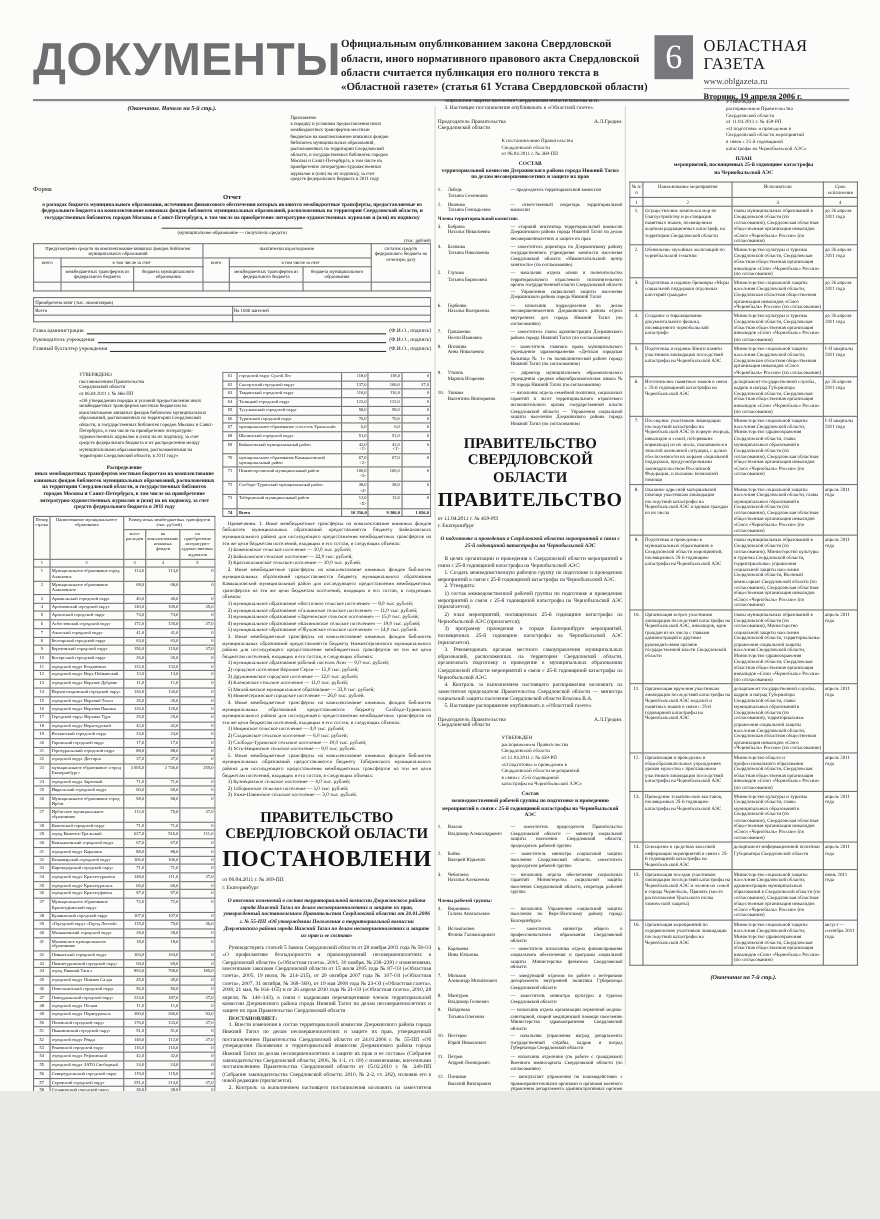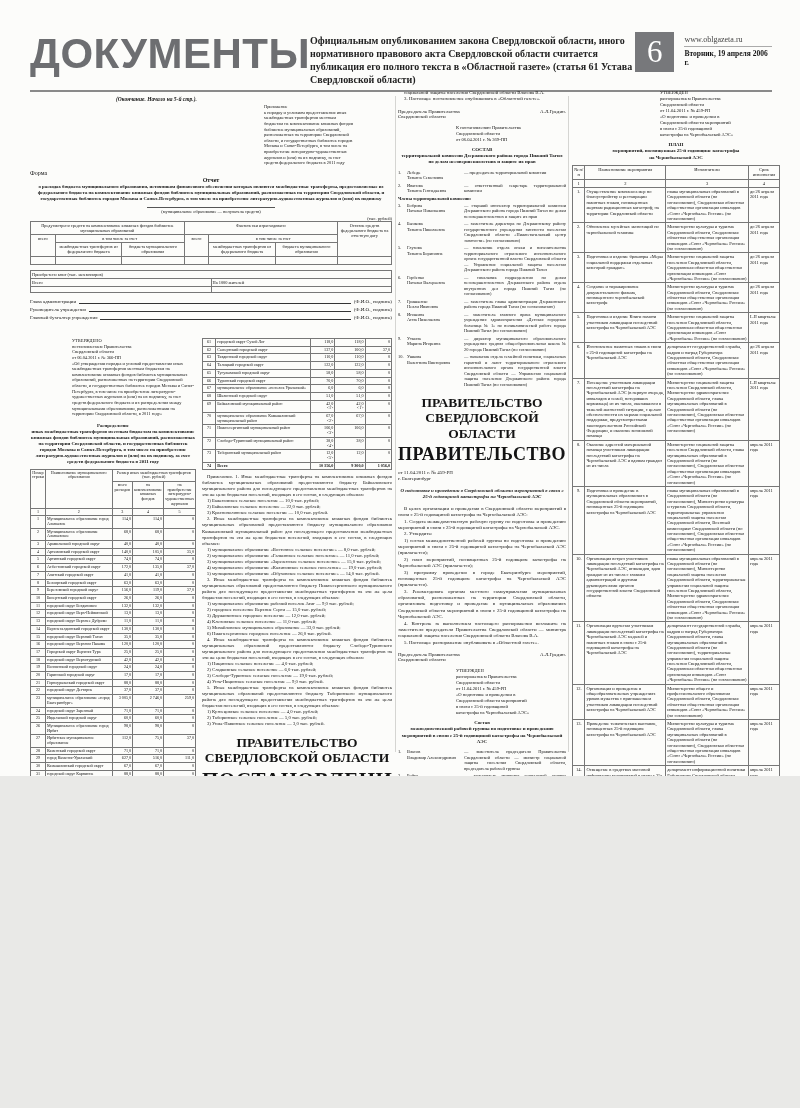--- a/index.html
+++ b/index.html
@@ -1,16 +1,16 @@
 <!DOCTYPE html>
 <html><head>
 <meta charset="utf-8">
 <style>
   html,body{margin:0;padding:0;background:#e9e9e7;}
-  .page{position:relative;width:800px;height:776px;margin:0 auto;background:#fcfcfa;overflow:hidden;
+  .page{position:relative;width:800px;height:992px;margin:0 auto;background:#fcfcfa;overflow:hidden;
         font-family:"Liberation Serif",serif;color:#141414;}
   
   .masthead{position:absolute;left:30px;top:24px;width:742px;height:66px;border-bottom:2px solid #8a8a8a;display:flex;}
   .m-title{font-family:"Liberation Sans",sans-serif;font-weight:bold;font-size:42px;color:#6d6e71;
            letter-spacing:.5px;line-height:60px;white-space:nowrap;}
   .m-note{width:332px;font-size:10px;font-weight:bold;line-height:1.3;padding-top:10px;color:#222;}
   .m-right{margin-left:auto;display:flex;gap:10px;padding-top:8px;}
   .m-pagebox{width:40px;height:40px;background:#77787b;color:#fff;font-size:31px;text-align:center;line-height:40px;}
   .m-paperwrap{padding-top:2px;}
   .m-paper{font-size:15px;letter-spacing:.5px;}
@@ -86,20 +86,21 @@
 <div class="page">
 
   <div class="masthead">
     <div class="m-title">ДОКУМЕНТЫ</div>
     <div class="m-note">
       <span>Официальным опубликованием закона Свердловской области, иного нормативного правового акта Свердловской области считается публикация его полного текста в «Областной газете» </span><span class="bold">(статья 61 Устава Свердловской области)</span>
     </div>
     <div class="m-right">
       <div class="m-pagebox">6</div>
       <div class="m-paperwrap">
+        <div class="m-paper">ОБЛАСТНАЯ ГАЗЕТА</div>
         <div class="m-site">www.oblgazeta.ru</div>
         <div class="m-date">Вторник, 19 апреля 2006 г.</div>
       </div>
     </div>
   </div>
 
   <div class="vline" style="left:395px"></div>
   <div class="vline" style="left:568px"></div>
 
   <div class="colbox" id="form-area">

